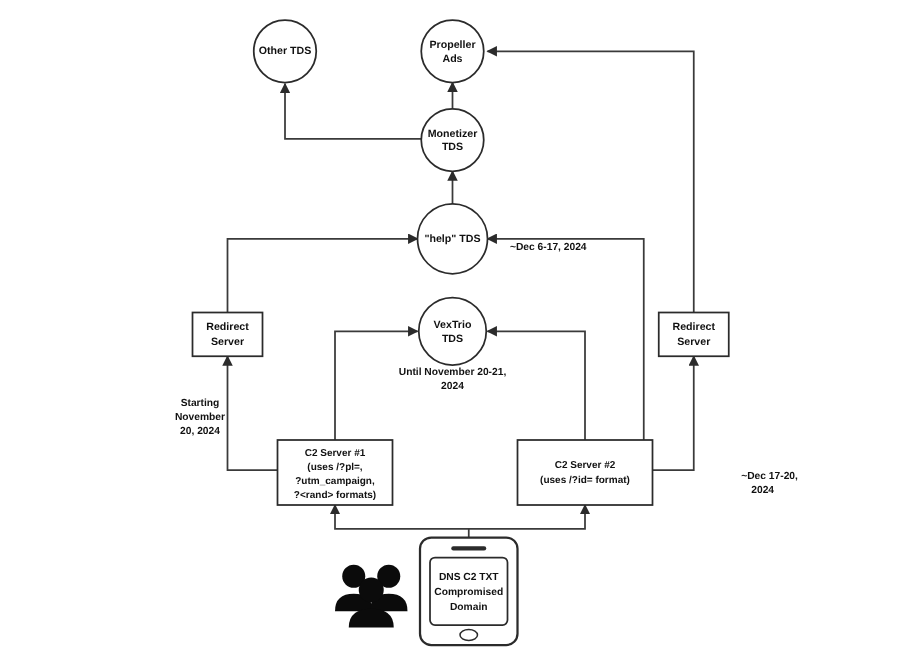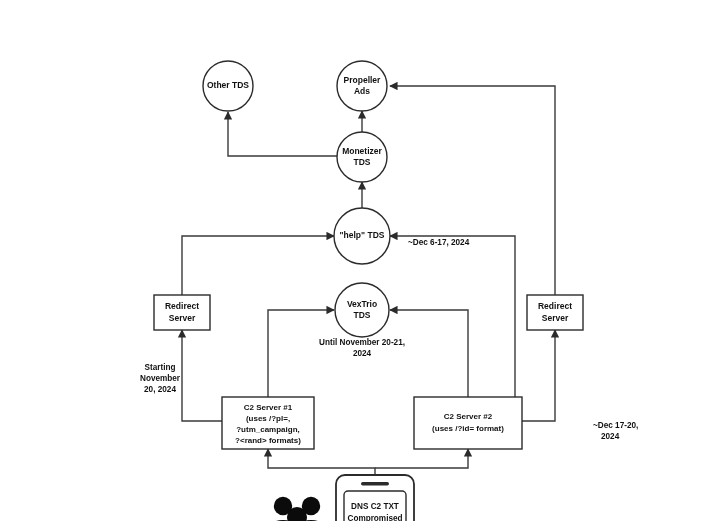--- a/index.html
+++ b/index.html
@@ -13,21 +13,20 @@
     height: 521px;
     font-family: "Liberation Sans", sans-serif;
     color: #000000;
     overflow: hidden;
     position: relative;
   }
   #diagram-root {
     position: relative;
     width: 728px;
     height: 386px;
-    margin-top: 45px;
   }
   svg#diagram-canvas {
     position: absolute;
     top: 0;
     left: 0;
     width: 728px;
     height: 521px;
   }
   .edge {
     stroke: #3a3a3a;

